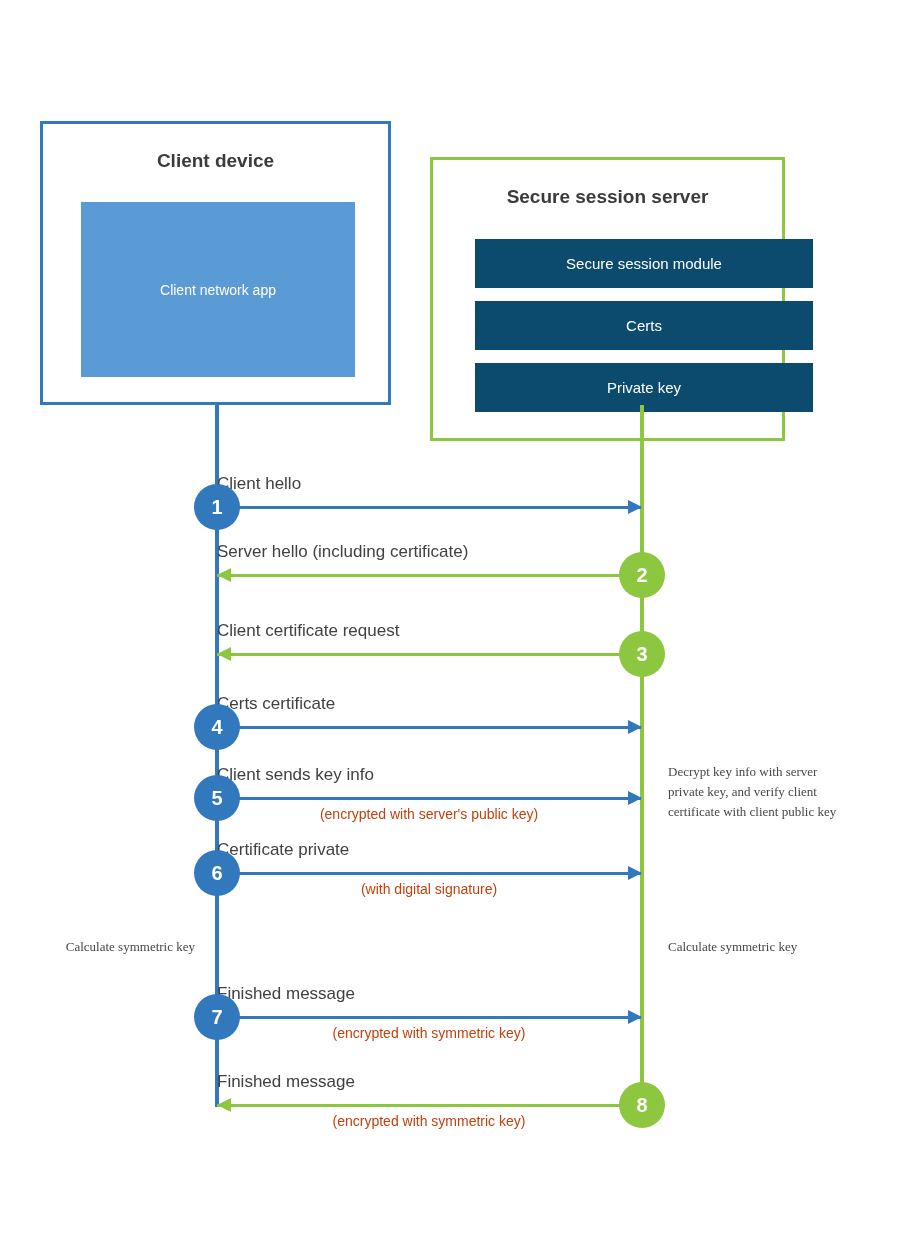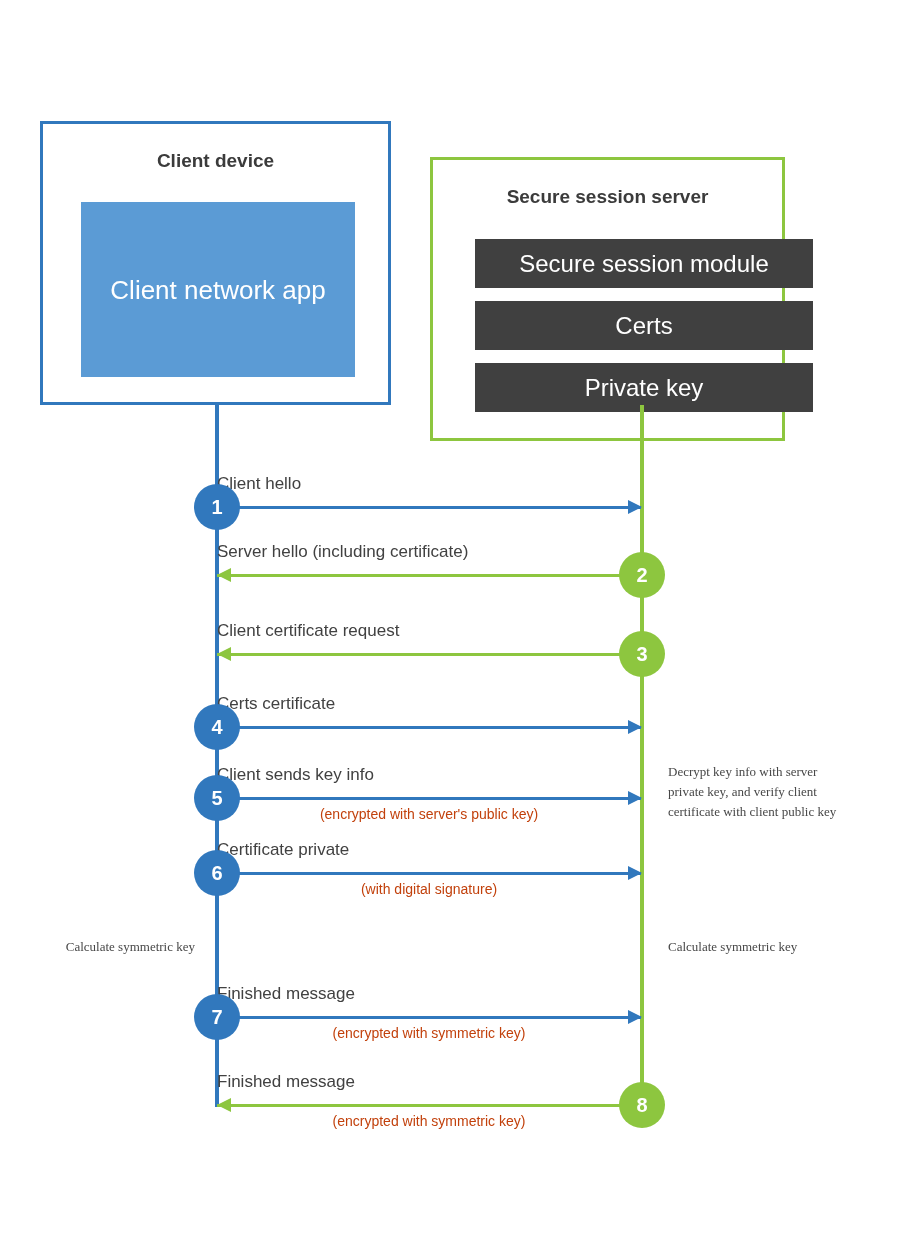--- a/index.html
+++ b/index.html
@@ -66,36 +66,36 @@
   }
 
   .client-app {
     position: absolute;
     left: 38px;
     top: 78px;
     width: 274px;
     height: 175px;
     background: #5b9bd5;
     color: #ffffff;
-    font-size: 26px;
+    font-size: 14px;
     line-height: 26px;
     display: flex;
     align-items: center;
     justify-content: center;
     text-align: center;
   }
 
   .server-bar {
     position: absolute;
     left: 42px;
     width: 338px;
     height: 49px;
-    background: #404040;
+    background: #0c4a6e;
     color: #ffffff;
-    font-size: 24px;
+    font-size: 15px;
     display: flex;
     align-items: center;
     justify-content: center;
     text-align: center;
   }
   .server-bar.b0 { top: 79px; }
   .server-bar.b1 { top: 141px; }
   .server-bar.b2 { top: 203px; }
 
   

